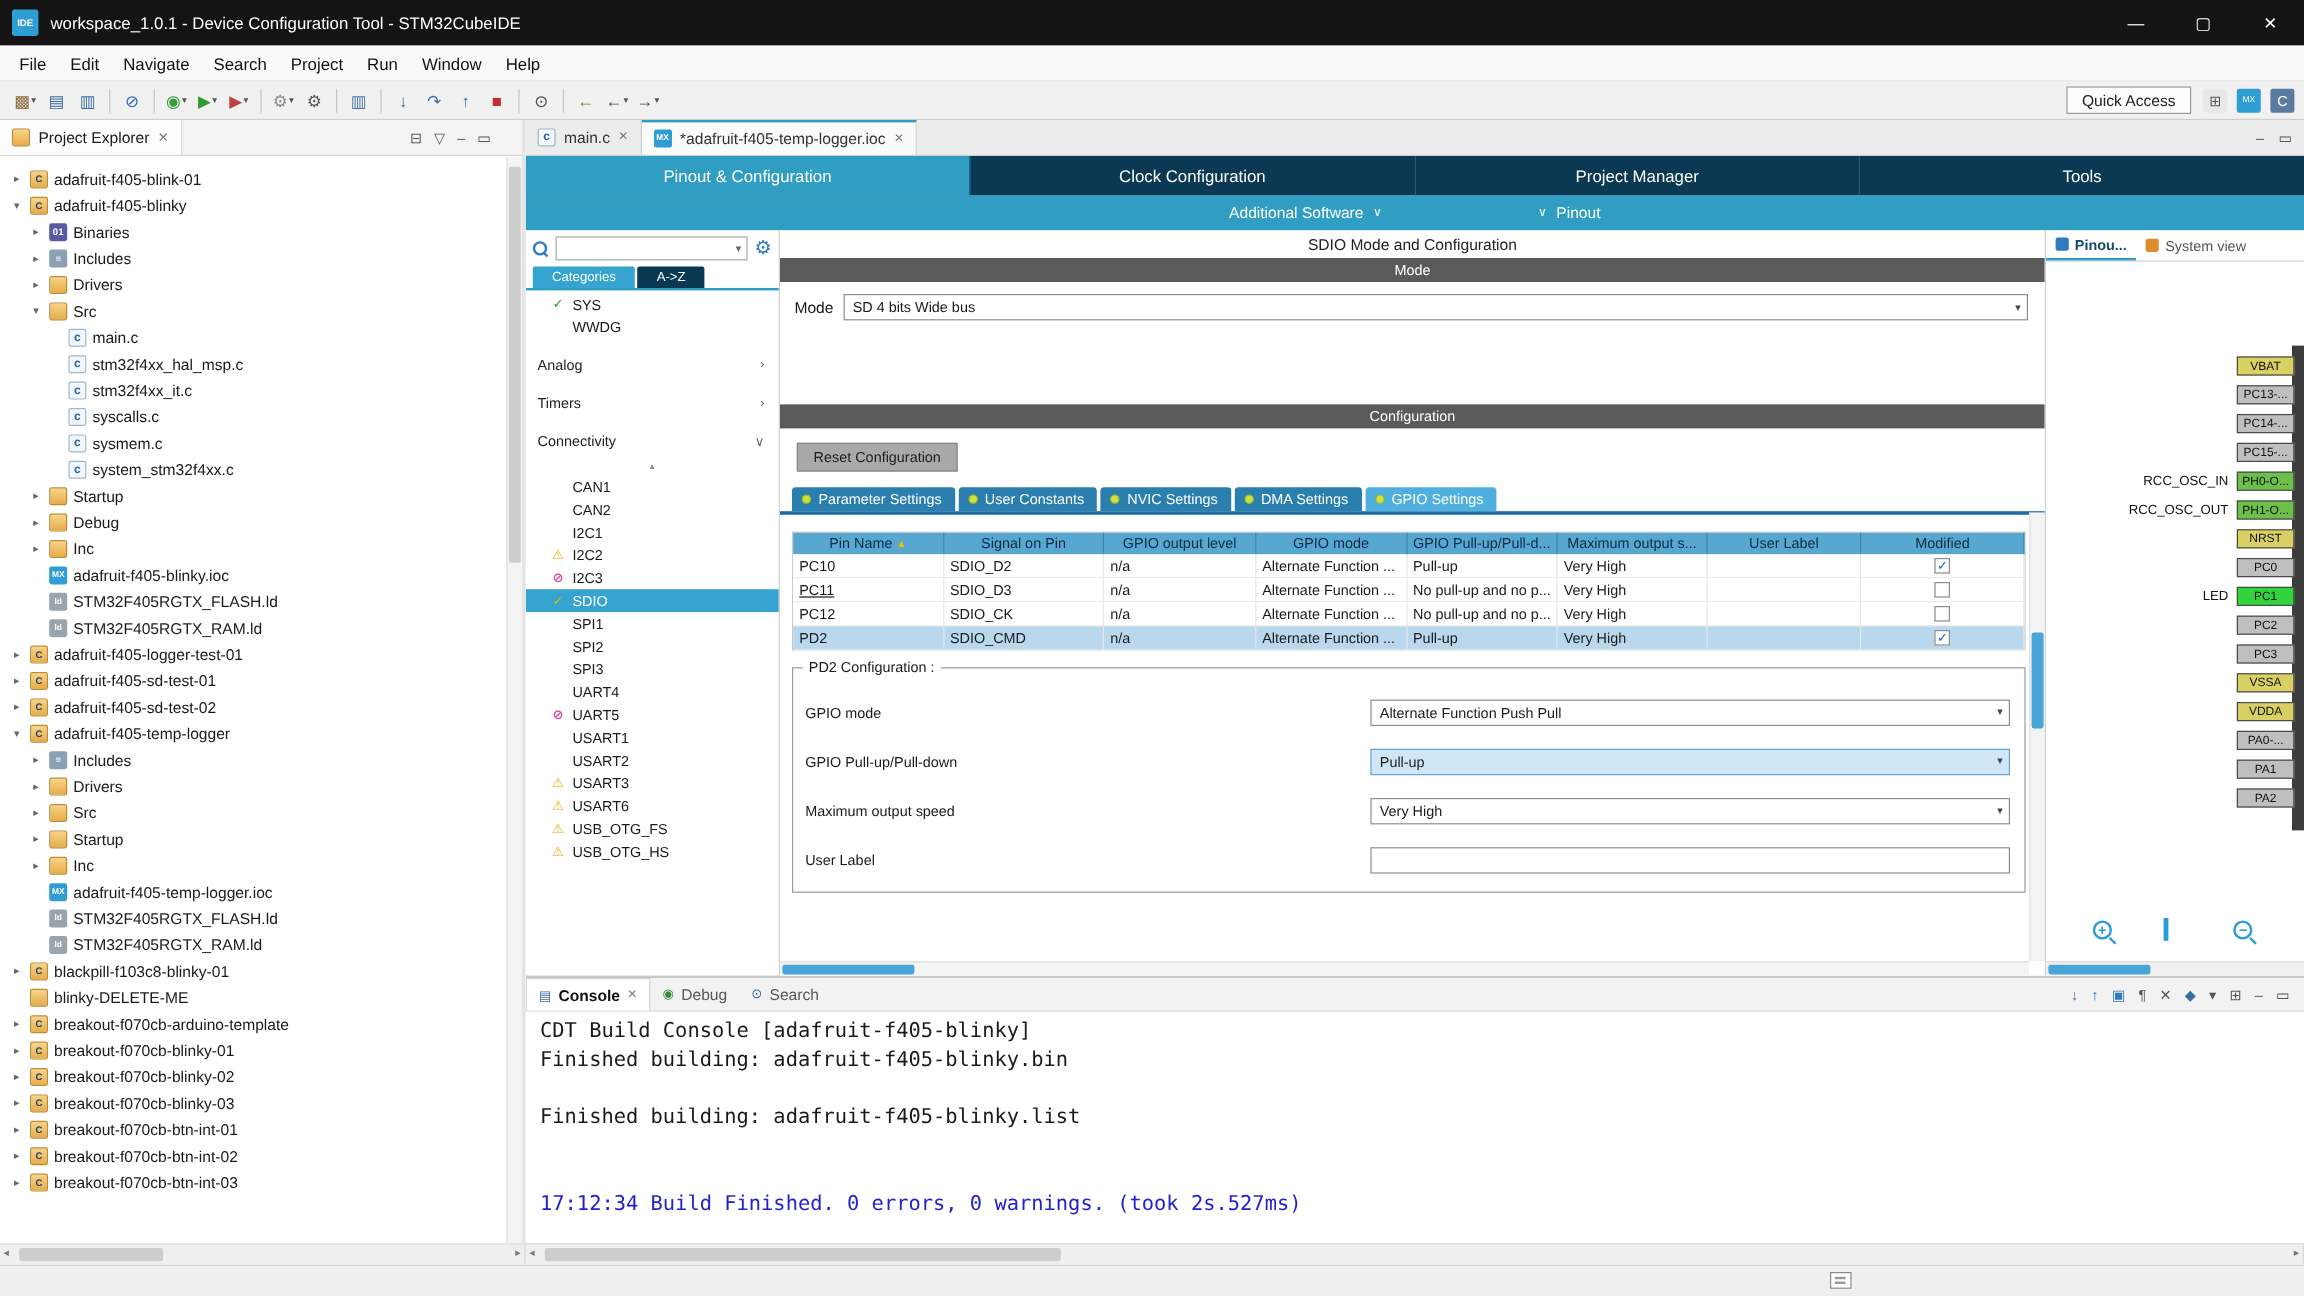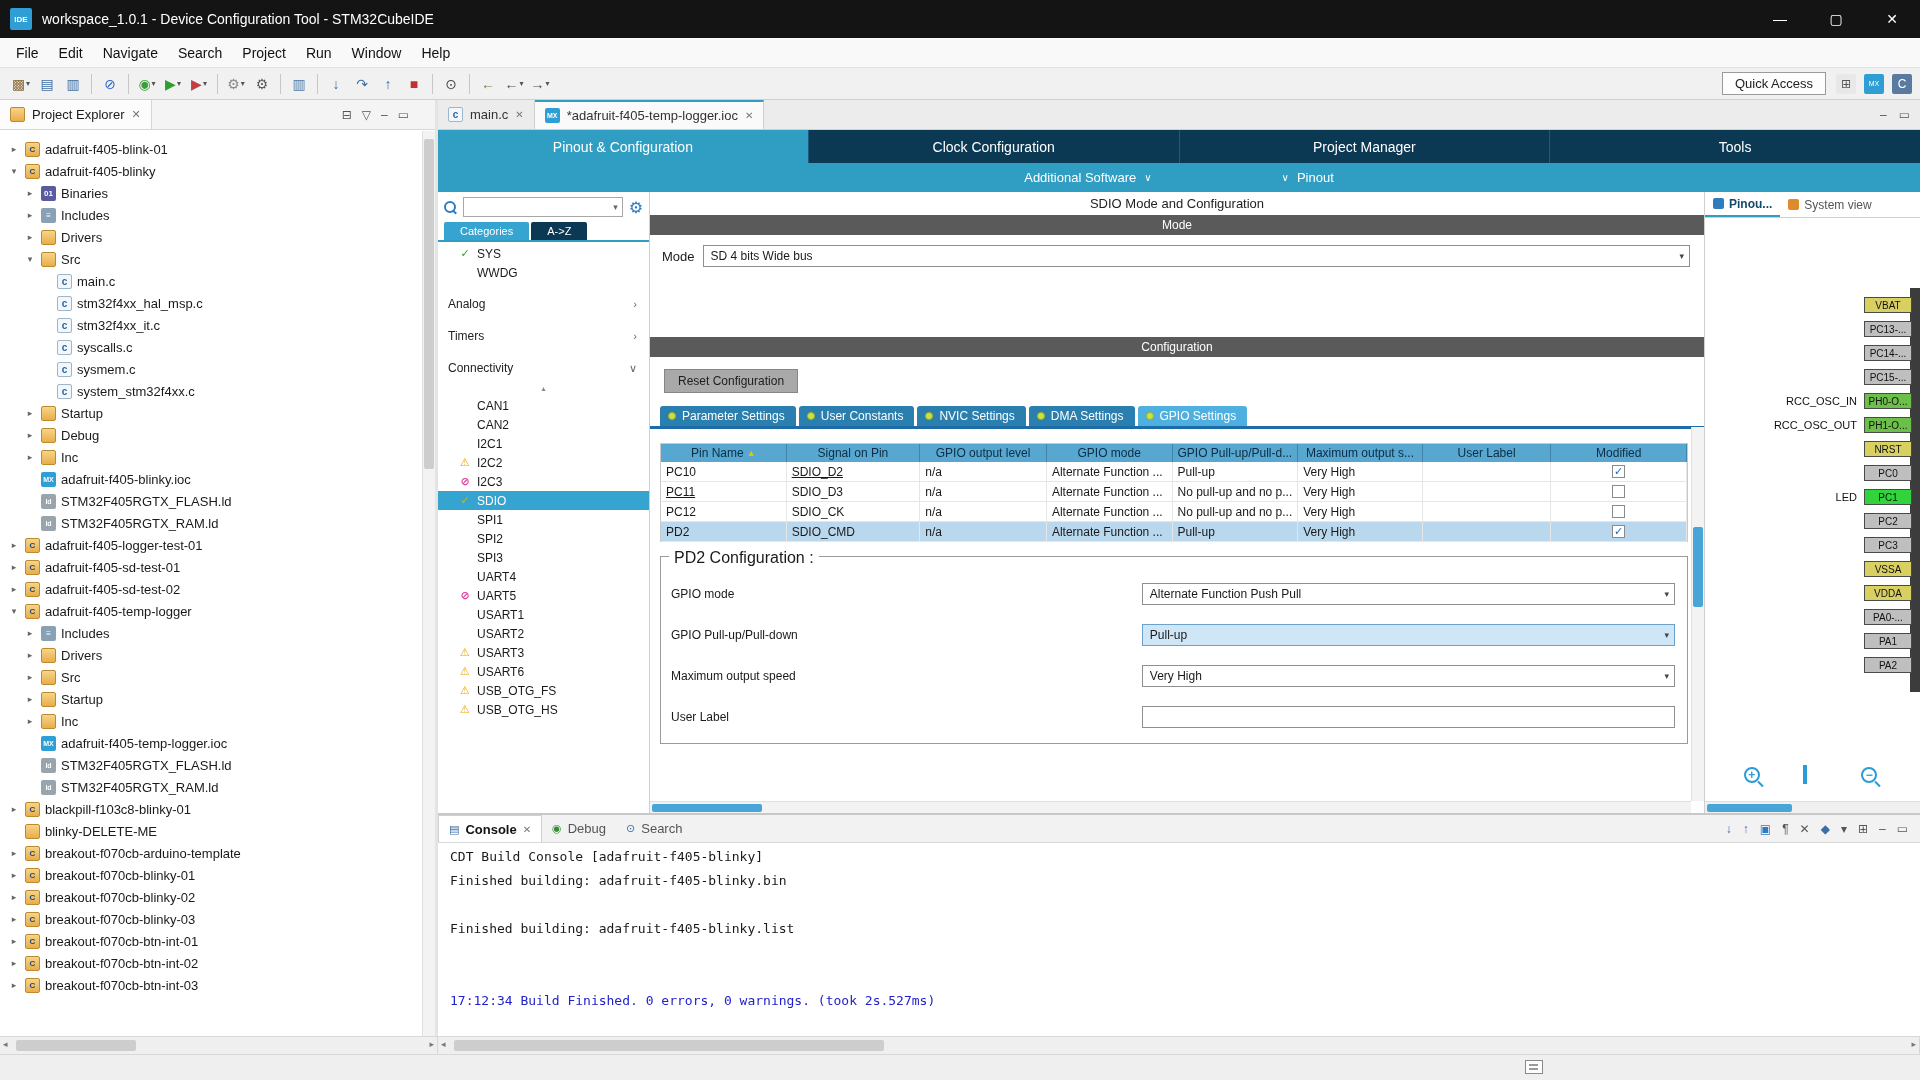--- a/index.html
+++ b/index.html
@@ -125,21 +125,21 @@
 .cb{width:13px;height:13px;border:1px solid #8a8a8a;background:#fff;display:inline-flex;align-items:center;justify-content:center;font-size:11px;color:#1a66c8;flex:none}
 .table{margin:10px 16px 0 10px;font-size:12px;border:1px solid #c9c9c9;border-bottom:none}
 .thead{display:flex;background:#57a7d0;color:#0c2d44}
 .th{padding:2px 4px;height:18px;display:flex;align-items:center;justify-content:center;border-right:1px solid #3f85ab;white-space:nowrap;overflow:hidden}
 .sort{color:#e6c300;font-size:9px;margin-left:3px}
 .tr{display:flex;height:20px;border-bottom:1px solid #e6e6e6;align-items:stretch;background:#fff}
 .tr.selected{background:#b9d8ee}
 .td{padding:0 5px;display:flex;align-items:center;border-right:1px solid #e6e6e6;white-space:nowrap;overflow:hidden}
 .td.center{justify-content:center}
 .groupbox{margin:14px 16px 0 10px;border:1px solid #9a9a9a;position:relative;padding:16px 12px 6px 8px}
-.groupbox .legend{position:absolute;top:-8px;left:8px;background:#fff;padding:0 5px;font-size:16px}
+.groupbox .legend{position:absolute;top:-8px;left:8px;background:#fff;padding:0 5px;font-size:12px}
 .gfield{height:41px;display:flex;align-items:center;font-size:12px}
 .gfield .glabel{flex:0 0 47%;padding-left:2px}
 .gfield .gctl{flex:1}
 .ginput{width:100%;height:22px;border:1px solid #8f8f8f;background:#fff;font-size:12px;padding:0 6px}
 .cfg-vsb{position:absolute;right:0;top:235px;bottom:12px;width:13px;background:#f3f3f3;border-left:1px solid #e0e0e0}
 .cfg-vsb .thumb{position:absolute;left:1px;right:1px;top:100px;height:80px;background:#49a4d8;border-radius:2px}
 .cfg-hsb{position:absolute;left:0;right:13px;bottom:0;height:12px;background:#f3f3f3;border-top:1px solid #e0e0e0}
 .cfg-hsb .thumb{position:absolute;left:2px;top:2px;height:8px;width:110px;background:#49a4d8;border-radius:2px}
 
 
@@ -168,21 +168,21 @@
 .pin-hsb .thumb{position:absolute;left:2px;top:2px;height:8px;width:85px;background:#49a4d8;border-radius:2px}
 
 
 .console{height:223px;flex:none;border-top:2px solid #c8c8c8;background:#fff;display:flex;flex-direction:column}
 .console-tabs{height:28px;background:#f2f2f2;border-bottom:1px solid #d9d9d9;display:flex;align-items:stretch;flex:none}
 .contab{display:flex;gap:6px;align-items:center;padding:0 10px;font-size:13px;color:#555}
 .contab.active{background:#fff;border:1px solid #d0d0d0;border-bottom:none;color:#111;font-weight:bold}
 .contab .close{font-size:10px;color:#777;font-weight:normal}
 .contab .cicon{font-size:11px}
 .console-icons{margin-left:auto;display:flex;align-items:center;gap:11px;padding-right:12px;font-size:12px}
-.console-body{flex:1;overflow:hidden;padding:6px 12px;font-family:"DejaVu Sans Mono","Liberation Mono",monospace;font-size:13px}
+.console-body{flex:1;overflow:hidden;padding:6px 12px;font-family:"DejaVu Sans Mono","Liberation Mono",monospace;font-size:17px}
 .cline{height:24px;white-space:pre}
 .cline.blue{color:#2222cc}
 
 
 .hscroll-row{height:18px;background:#efefef;border-top:1px solid #d8d8d8;display:flex;flex:none}
 .hseg{position:relative;height:100%;border-right:1px solid #d8d8d8}
 .hseg .arr{position:absolute;top:2px;font-size:9px;color:#777}
 .hseg .thumb{position:absolute;top:3px;height:11px;background:#cdcdcd;border-radius:2px}
 .statusbar{height:26px;background:#efefef;border-top:1px solid #d8d8d8;position:relative;flex:none}
 .notif{position:absolute;left:1525px;top:5px;width:18px;height:14px;border:1px solid #8a8a8a;background:#fdfdfd}
@@ -707,21 +707,21 @@
                     <span class="th" style="width: 127px;">GPIO output level</span>
                     <span class="th" style="width: 126px;">GPIO mode</span>
                     <span class="th" style="width: 126px;">GPIO Pull-up/Pull-d...</span>
                     <span class="th" style="width: 125px;">Maximum output s...</span>
                     <span class="th" style="width: 129px;">User Label</span>
                     <span class="th" style="width: 136px;">Modified</span>
                   </div>
                 <div id="tableBody">
                     <div class="tr">
                       <span class="td" style="width: 126px;">PC10</span>
-                      <span class="td" style="width: 134px; text-decoration: underline;">SDIO_D2</span>
+                      <span class="td" style="width: 134px;">SDIO_D2</span>
                       <span class="td" style="width: 127px;">n/a</span>
                       <span class="td" style="width: 126px;">Alternate Function ...</span>
                       <span class="td" style="width: 126px;">Pull-up</span>
                       <span class="td" style="width: 125px;">Very High</span>
                       <span class="td" style="width: 129px;"></span>
                       <span class="td center" style="width: 136px;">
                         <span class="cb">✓</span>
                       </span>
                     </div>
                     <div class="tr">

